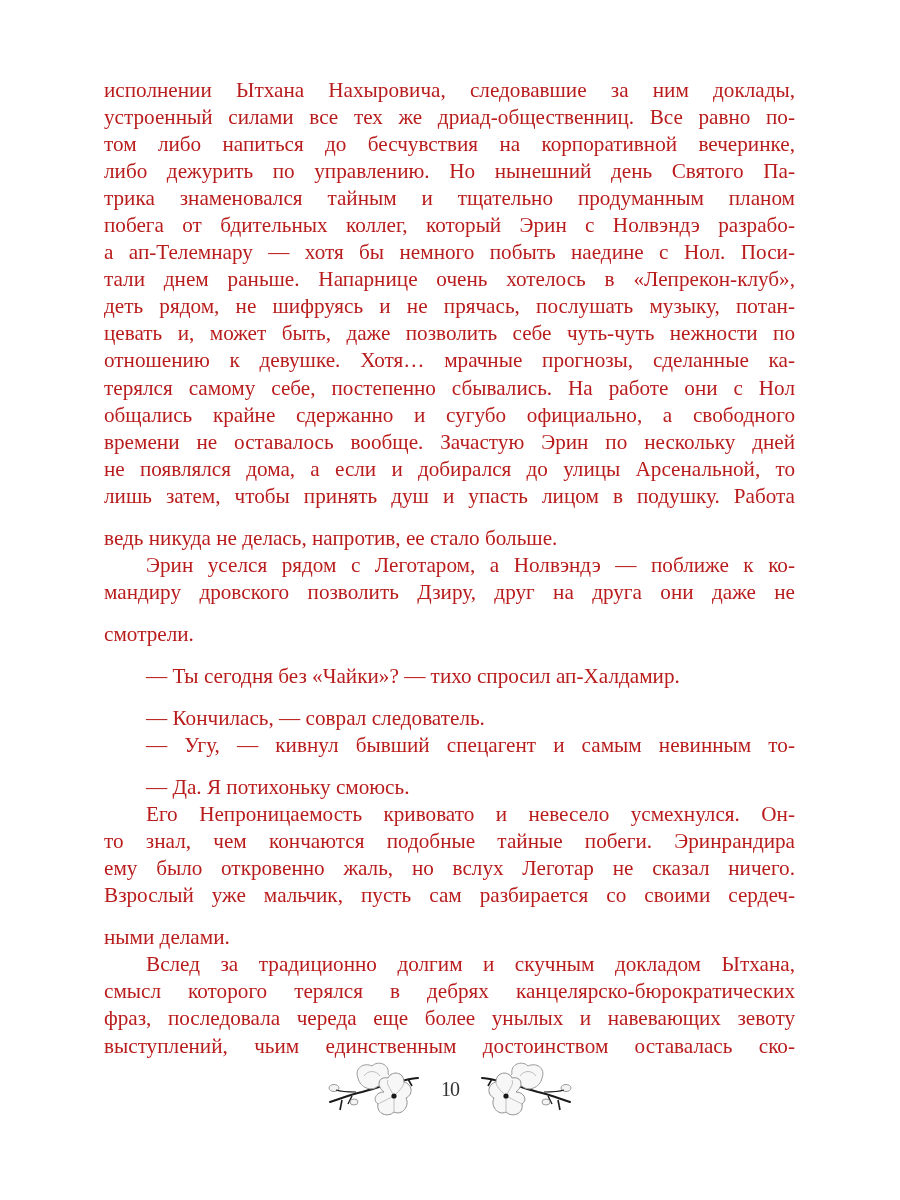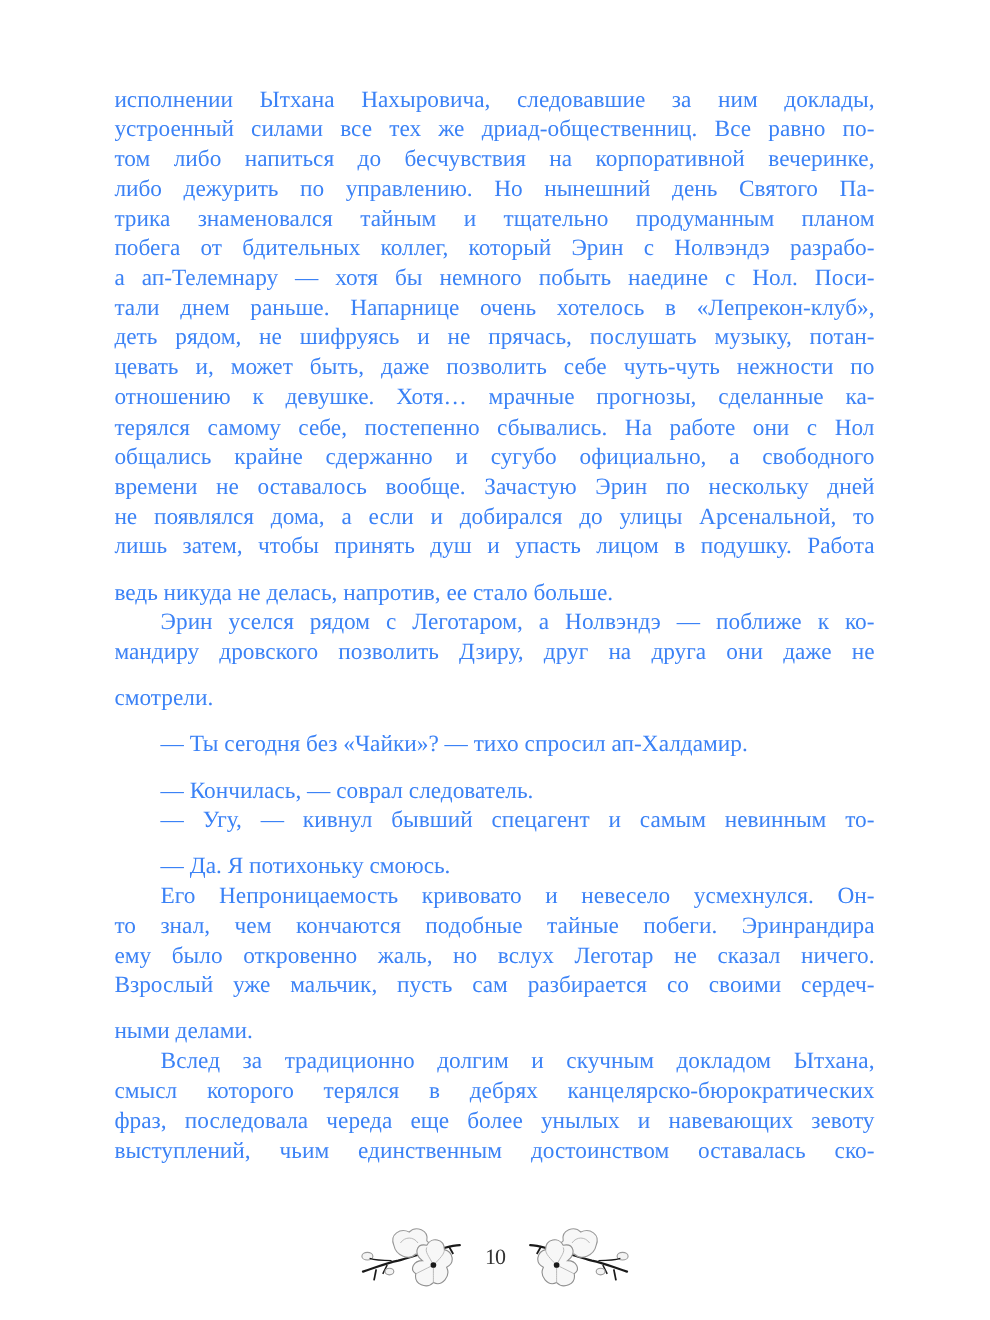--- a/index.html
+++ b/index.html
@@ -20,21 +20,21 @@
       background: #ffffff;
     }
     .text-block {
       position: absolute;
       left: 104px;
       top: 77px;
       width: 691px;
       font-family: "Liberation Serif", "DejaVu Serif", serif;
       font-size: 21.2px;
       line-height: 27.05px;
-      color: #3b82f6;
+      color: #b91c1c;
       text-align: justify;
       hyphens: manual;
     }
     .line {
       display: block;
       white-space: nowrap;
       text-align: justify;
       text-align-last: justify;
       height: 27.05px;
       overflow: visible;
@@ -42,21 +42,21 @@
     .line.last {
       text-align-last: left;
       margin-top: 15px;
     }
     .line.indent {
       padding-left: 42px;
     }
     .footer {
       position: absolute;
       left: 0;
-      top: 1112px;
+      top: 1058px;
       width: 900px;
       height: 70px;
     }
     .ornament {
       position: absolute;
       top: 0;
       width: 92px;
       height: 64px;
     }
     .ornament.left { left: 328px; }

